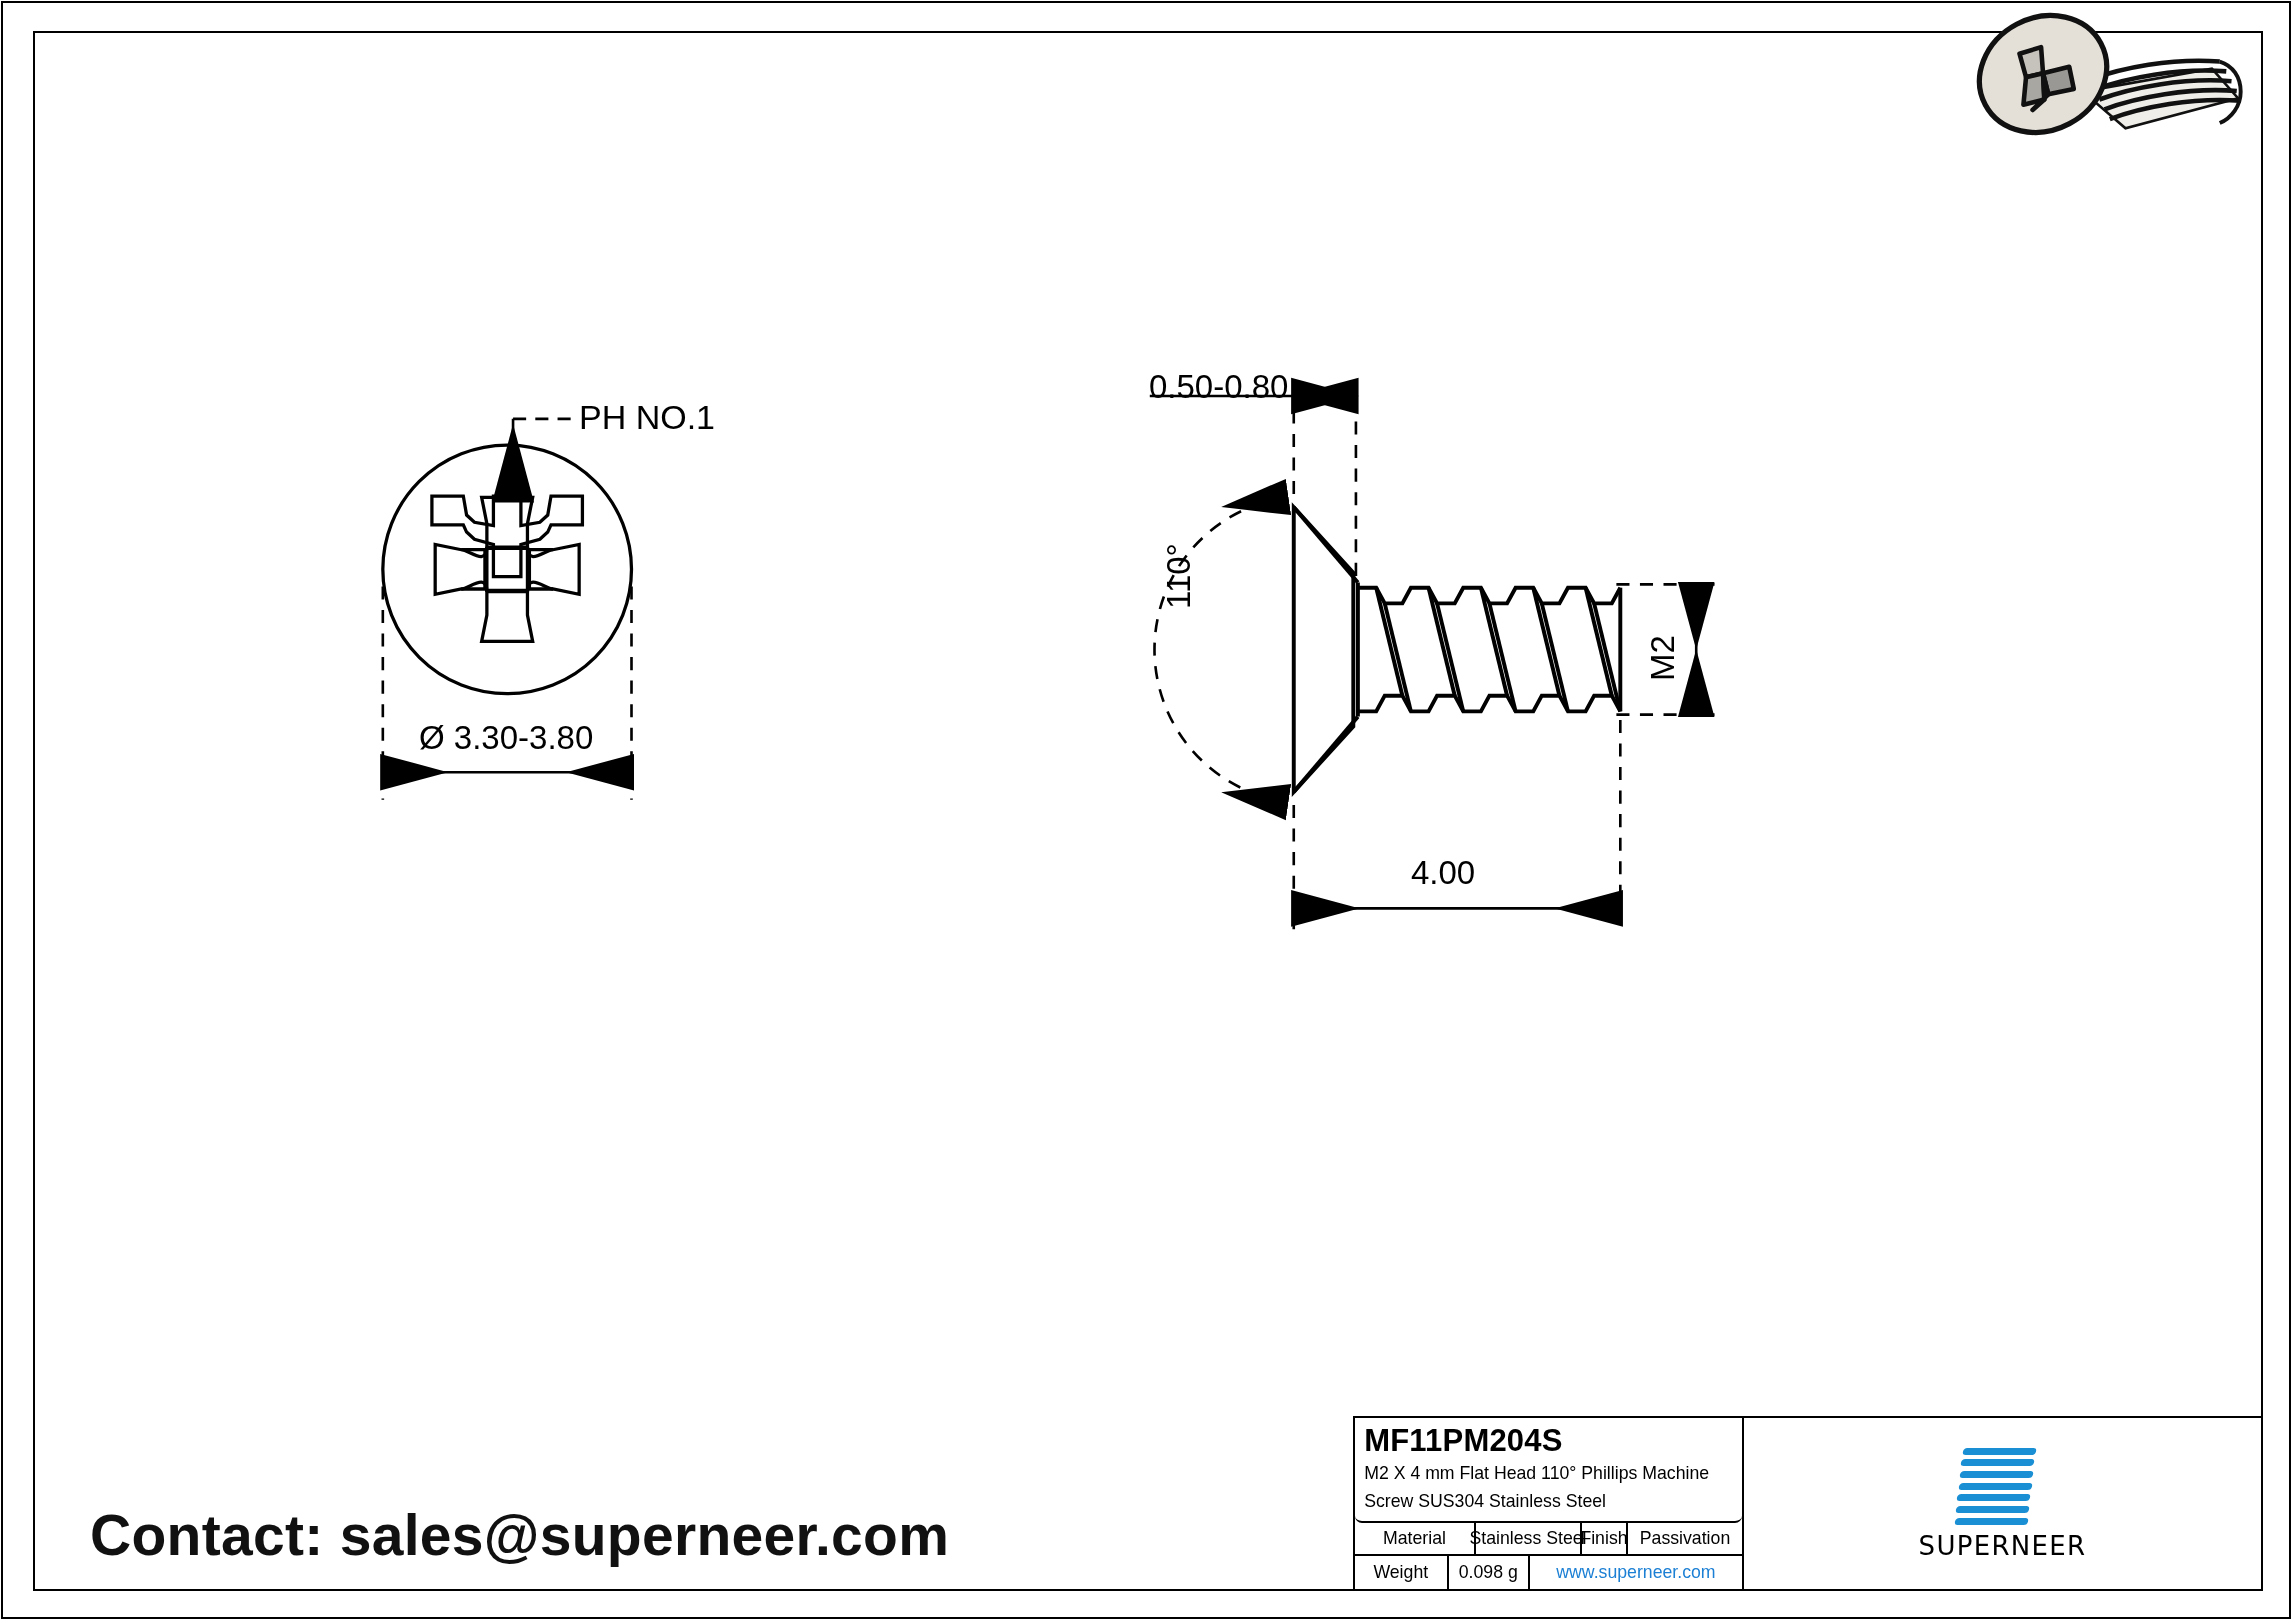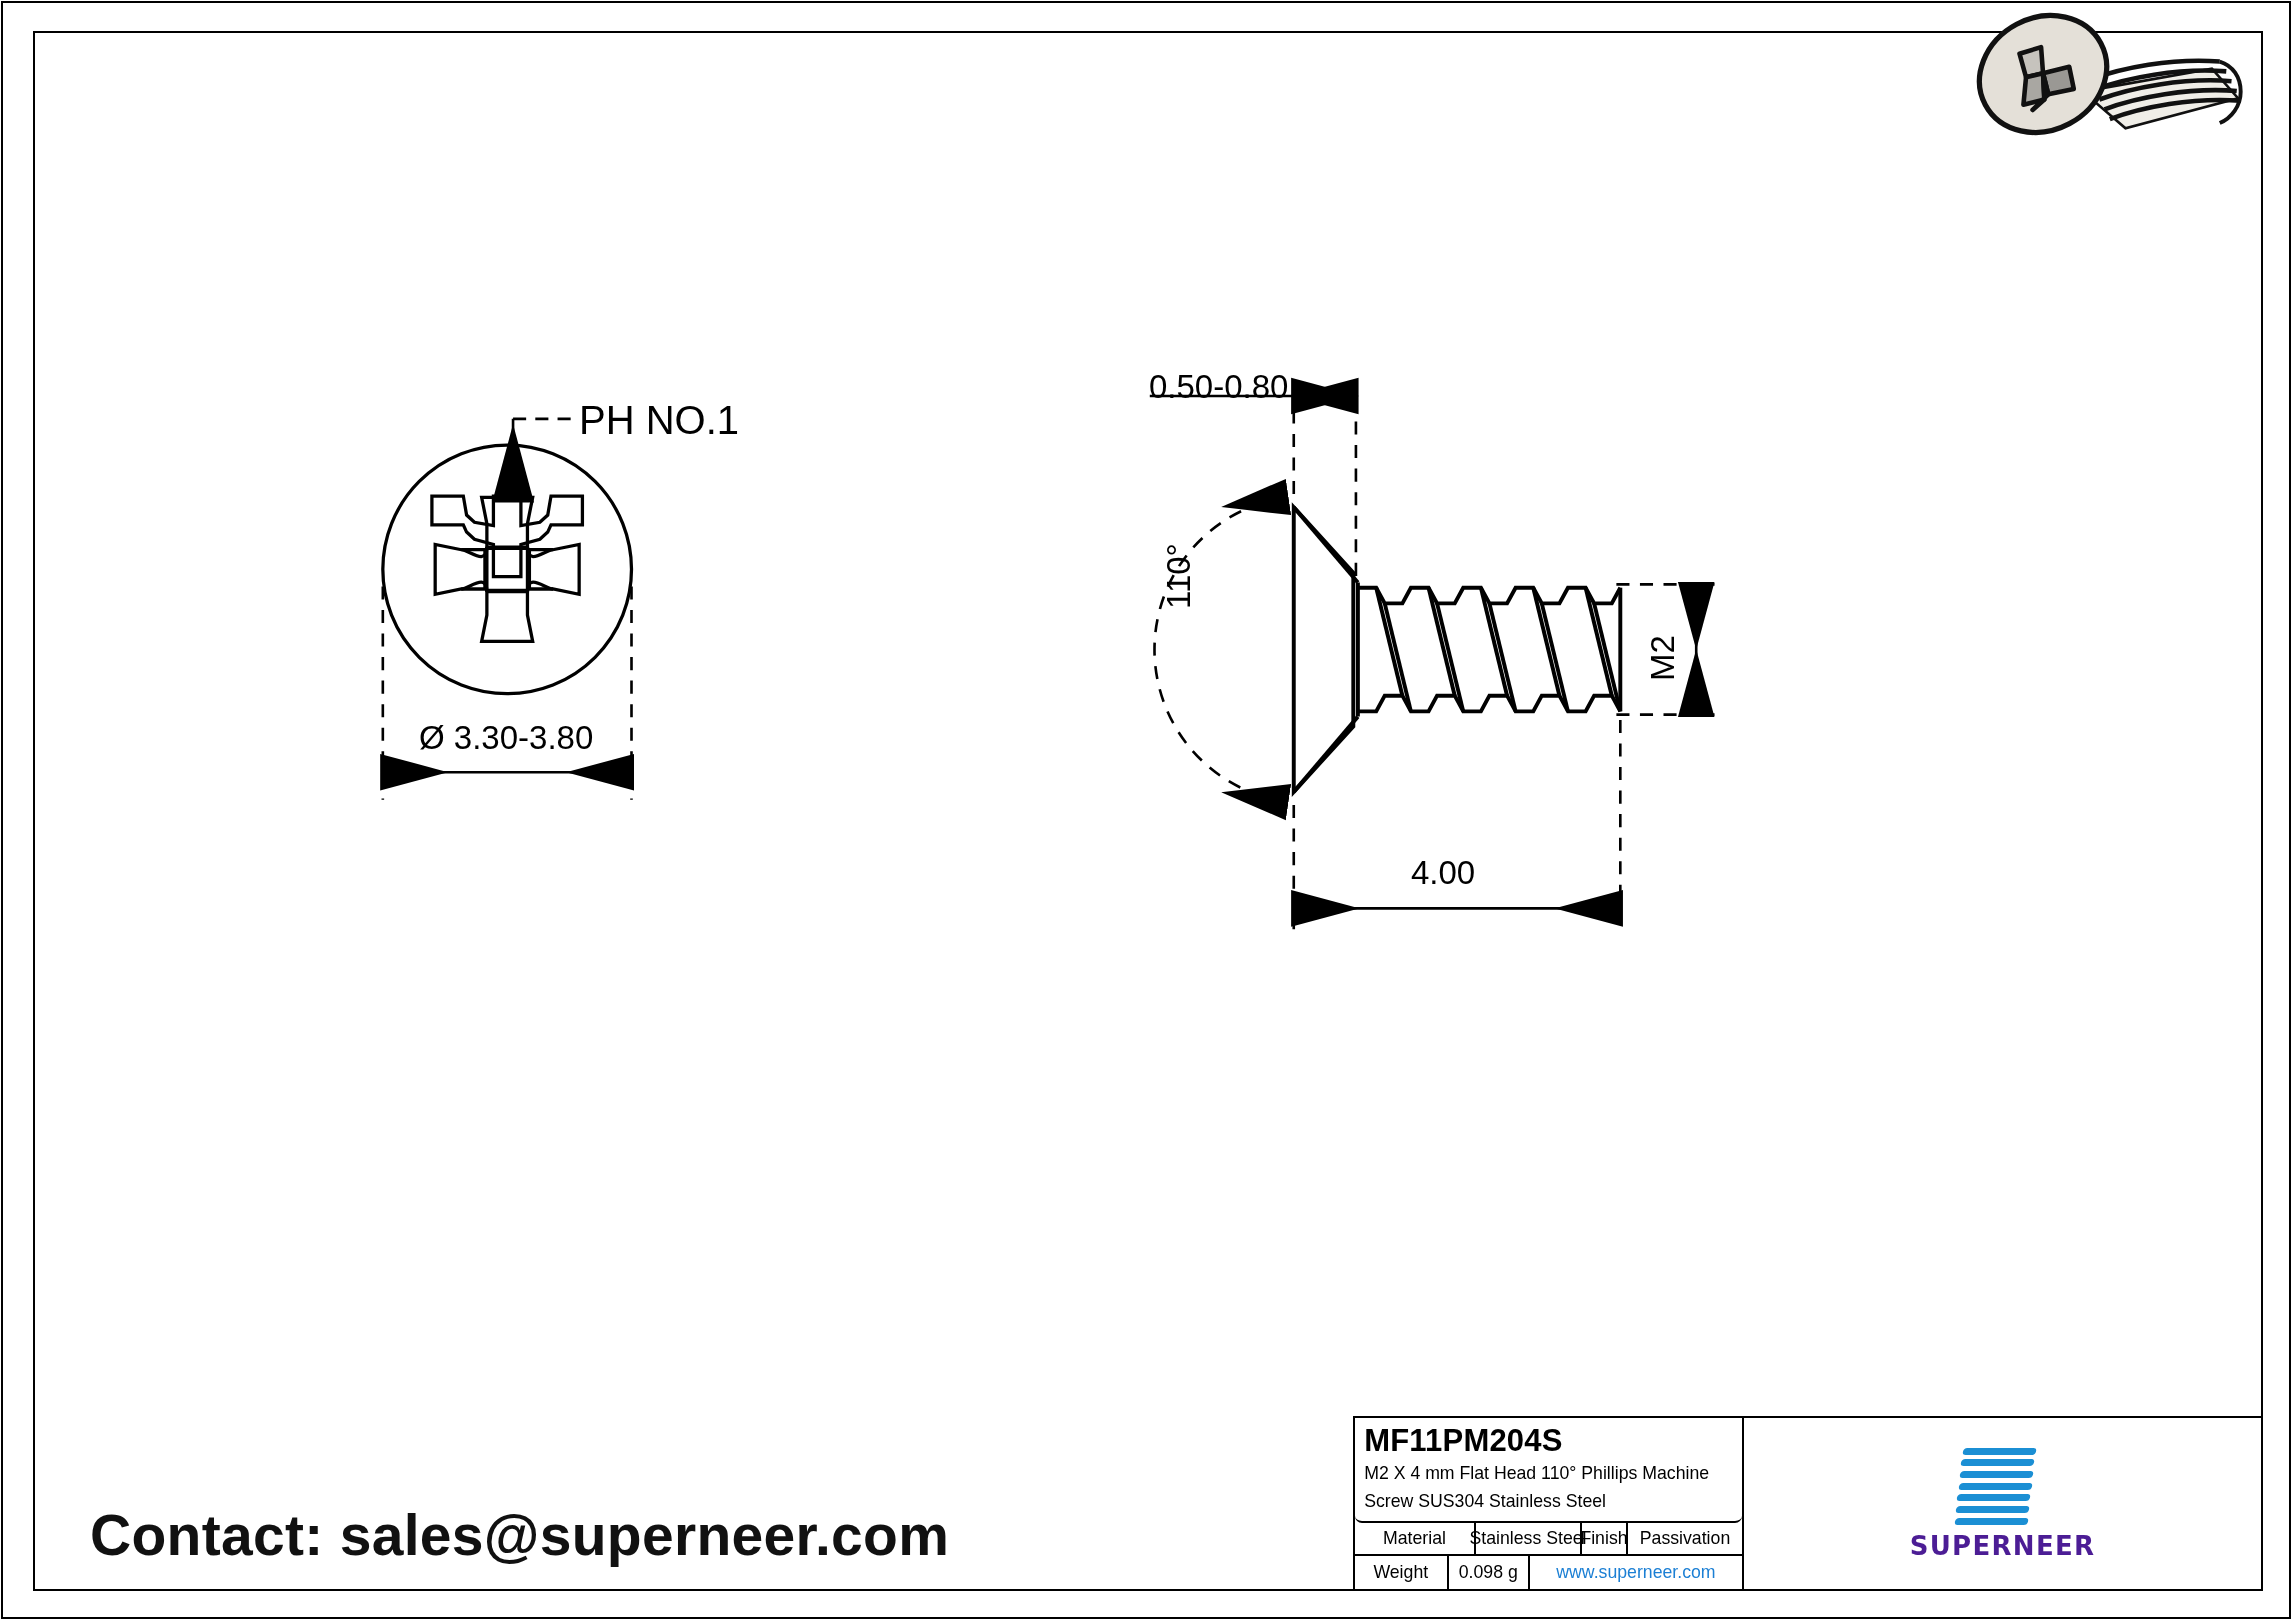--- a/index.html
+++ b/index.html
@@ -132,23 +132,23 @@
   .logo-bar {
     position: absolute;
     height: 7.2px;
     width: 73px;
     background: #1b8fd4;
     border-radius: 3.9px;
     transform: skewX(-14deg);
   }
   .logo-word {
     font-size: 26px;
-    font-weight: bold;
+    font-weight: normal;
     letter-spacing: 1.3px;
-    color: #4c1d95;
+    color: #000000;
     font-family: "DejaVu Sans", sans-serif;
   }
 </style>
 </head>
 <body>
 
 <div id="page">
 
   <div class="outer-border"></div>
   <div class="inner-frame"></div>
@@ -275,21 +275,21 @@
 
       <g stroke="#111" stroke-width="7" stroke-linejoin="round">
         <path d="M 3086,82 L 3119,72 L 3122,112 L 3096,118 Z" fill="#c6c3bd"></path>
         <path d="M 3122,112 L 3162,102 L 3169,136 L 3130,144 Z" fill="#9a9894"></path>
         <path d="M 3096,118 L 3122,112 L 3124,152 L 3092,160 Z" fill="#a9a7a2"></path>
         <path d="M 3122,112 L 3130,144 L 3106,168 L 3124,152 Z" fill="#8d8b87"></path>
       </g>
     </g>
   </svg>
 
-  <div style="position:absolute;left:579px;top:398px;font-size:40px;color:#000;white-space:nowrap;">PH NO.1</div>
+  <div style="position:absolute;left:579px;top:398px;font-size:34px;color:#000;white-space:nowrap;">PH NO.1</div>
 
   <div style="position:absolute;left:419px;top:719px;font-size:33px;color:#000;white-space:nowrap;">Ø 3.30-3.80</div>
 
   <div style="position:absolute;left:1149px;top:368px;font-size:33px;color:#000;white-space:nowrap;">0.50-0.80</div>
 
   <div style="position:absolute;left:1160px;top:609px;font-size:33px;color:#000;white-space:nowrap;
               transform:rotate(-90deg);transform-origin:left top;">110°</div>
 
   <div style="position:absolute;left:1644px;top:681px;font-size:33px;color:#000;white-space:nowrap;
               transform:rotate(-90deg);transform-origin:left top;">M2</div>

